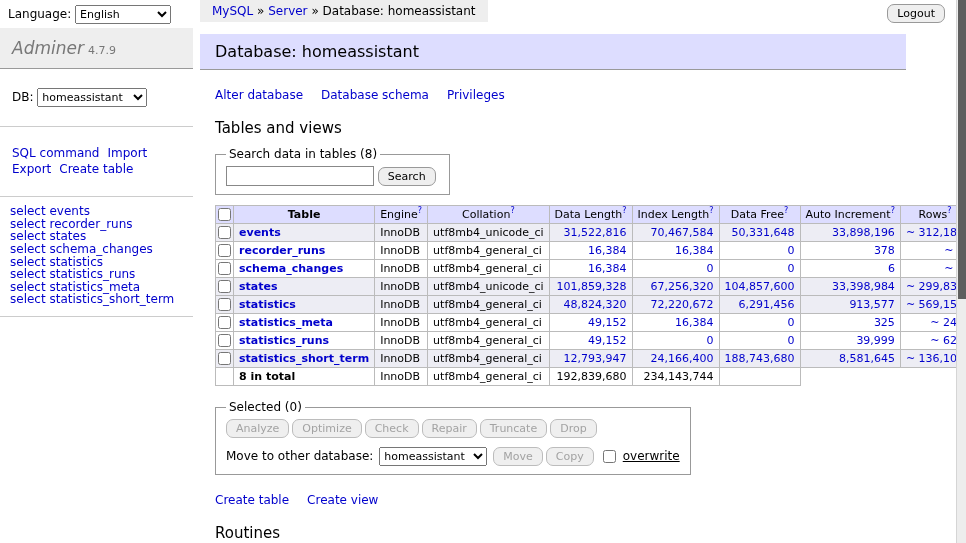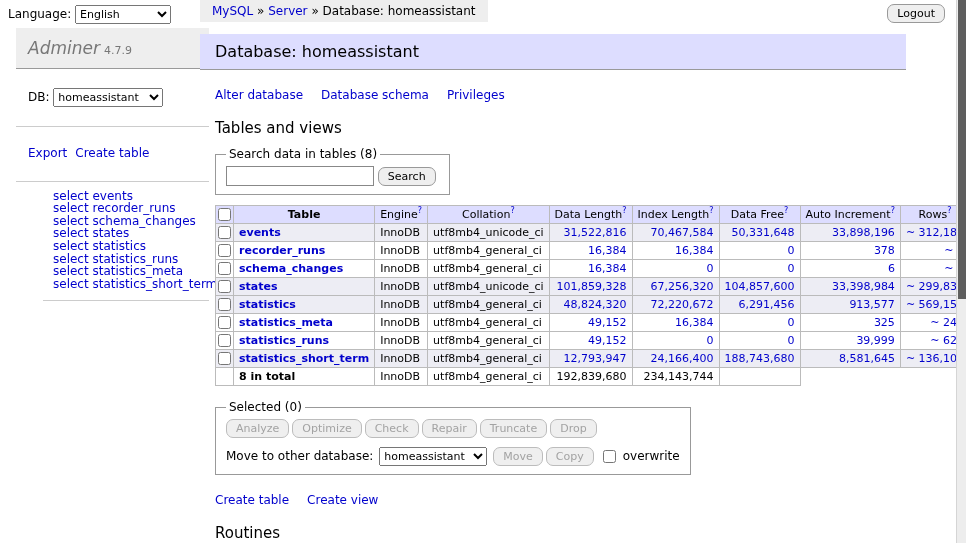--- a/index.html
+++ b/index.html
@@ -9,32 +9,32 @@
     background: #fff; color: #000;
     font-family: "DejaVu Sans", "Liberation Sans", sans-serif; font-size: 12px;
   }
   a { color: #0000cc; text-decoration: none; cursor: pointer; }
 
   
   #lang { position: absolute; top: 5px; left: 8px; white-space: nowrap; }
   #lang select { width: 96px; height: 19px; font-size: 11px; }
 
   
-  #menu { position: absolute; top: 28px; left: 16px; width: 193px; background: #fff; }
+  #menu { position: absolute; top: 28px; left: 0; width: 193px; background: #fff; }
   #menu h1 {
     margin: 0; padding: 10px 12px; background: #eee; border-bottom: 1px solid #999;
     font-weight: normal; font-size: 17px; color: #777;
   }
   #menu h1 .app { font-style: italic; }
   #menu h1 .ver { font-size: 11px; margin-left: 4px; }
   .menu-block { padding: 19px 12px; border-bottom: 1px solid #ccc; }
   #dbsel { width: 110px; height: 19px; font-size: 11px; }
   .menu-links { width: 160px; line-height: 1.3; }
   .menu-links a { margin-right: 8px; white-space: nowrap; }
-  #tables-nav { padding: 8px 10px 10px; border-bottom: 1px solid #ccc; margin-left: 27px; }
+  #tables-nav { padding: 8px 10px 10px; border-bottom: 1px solid #ccc; }
   #tables-nav .tbl-line { white-space: nowrap; line-height: 12.6px; }
 
   
   #breadcrumb {
     position: absolute; top: 0; left: 200px; height: 22px; line-height: 22px;
     background: #eee; padding: 0 12px; white-space: nowrap;
   }
 
   #logout { position: absolute; top: 4px; right: 18px; }
 
@@ -71,21 +71,21 @@
   .c-check { text-align: center; padding: 1px 2px; }
   .c-check input { margin: 0; vertical-align: middle; }
   .num { text-align: right; }
   .tbl-name { font-weight: bold; }
   tbody.data tr:nth-child(4n) td, tbody.data tr:nth-child(4n+1) td { background: #ededf4; }
   .total-label { font-weight: bold; text-align: left; }
 
   #selected-fieldset { margin-top: 14px; }
   .move-row { margin-top: 9px; white-space: nowrap; }
   .move-row select { width: 108px; height: 19px; margin: 0 6px; }
-  .move-row label { margin-left: 4px; }
+  .move-row label { margin-left: 4px; text-decoration: underline; }
   .move-row input[type="checkbox"] { vertical-align: middle; margin: 0 3px 0 6px; }
 
   .create-links { margin-top: 18px; }
 
   
   #scrollbar { position: absolute; top: 0; right: 0; width: 10px; height: 543px; background: #ededed; border-left: 1px solid #d5d5d5; }
   #scroll-thumb { position: absolute; top: 0; left: 1px; width: 9px; height: 299px; background: #5e5e5e; }
 </style>
 </head>
 <body>
@@ -114,44 +114,47 @@
 
   <div class="menu-block">
     <span>DB:</span>
     <select id="dbsel">
       <option>homeassistant</option>
     </select>
   </div>
 
   <div class="menu-block">
     <div class="menu-links">
+      <a href="#">SQL command</a><a href="#">Import</a>
+    </div>
+    <div class="menu-links">
       <a href="#">Export</a><a href="#">Create table</a>
     </div>
   </div>
 
   <div id="tables-nav">
 
       <div class="tbl-line">
         <a href="#">select</a>
         <a href="#">events</a>
       </div>
 
       <div class="tbl-line">
         <a href="#">select</a>
         <a href="#">recorder_runs</a>
       </div>
 
       <div class="tbl-line">
         <a href="#">select</a>
+        <a href="#">states</a>
+      </div>
+
+      <div class="tbl-line">
+        <a href="#">select</a>
         <a href="#">schema_changes</a>
-      </div>
-
-      <div class="tbl-line">
-        <a href="#">select</a>
-        <a href="#">states</a>
       </div>
 
       <div class="tbl-line">
         <a href="#">select</a>
         <a href="#">statistics</a>
       </div>
 
       <div class="tbl-line">
         <a href="#">select</a>
         <a href="#">statistics_runs</a>

